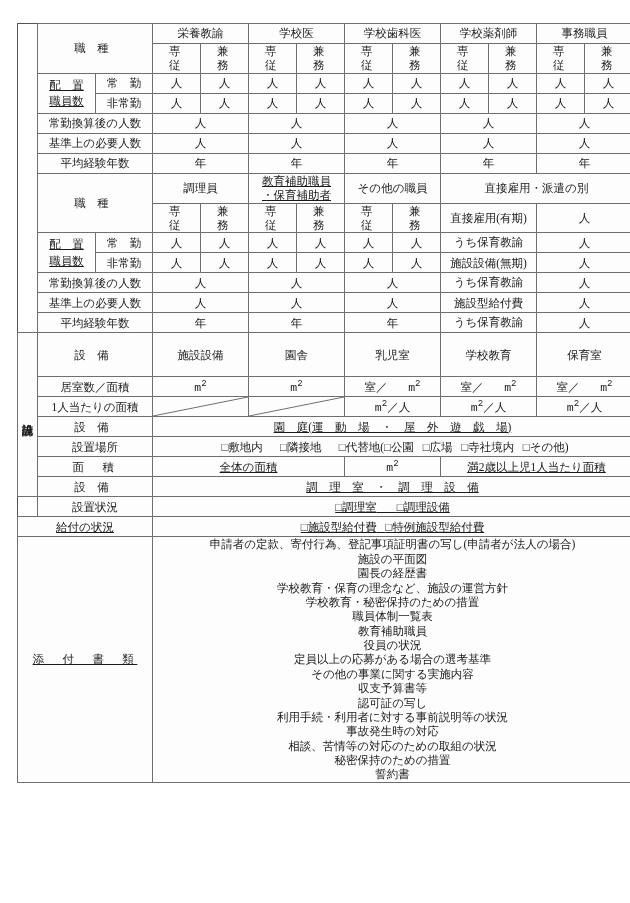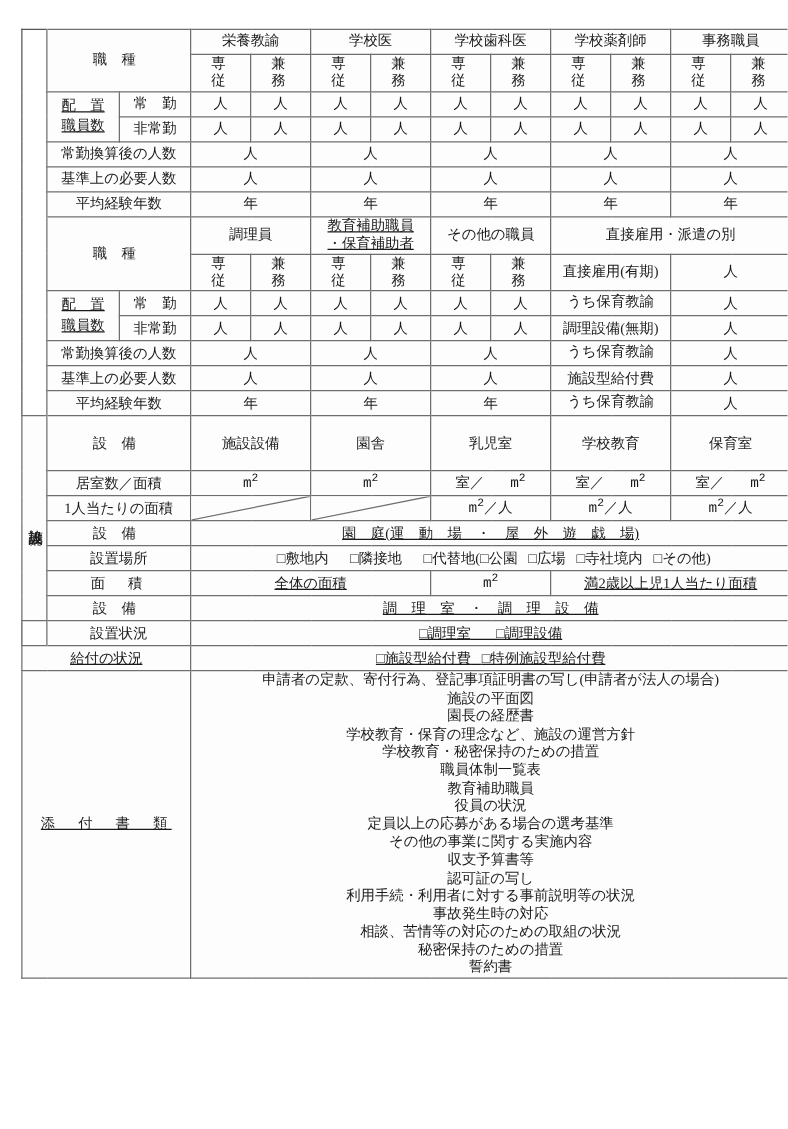--- a/index.html
+++ b/index.html
@@ -189,21 +189,21 @@
     <td colspan="2" class="r">人</td>
   </tr>
   <tr>
     <td>非常勤</td>
     <td class="r">人</td>
     <td class="r">人</td>
     <td class="r">人</td>
     <td class="r">人</td>
     <td class="r">人</td>
     <td class="r">人</td>
-    <td colspan="2" class="l">調理設備(無期)</td>
+    <td colspan="2" class="l">施設設備(無期)</td>
     <td colspan="2" class="r">人</td>
   </tr>
   <tr>
     <td colspan="2">常勤換算後の人数</td>
     <td colspan="2" class="r">人</td>
     <td colspan="2" class="r">人</td>
     <td colspan="2" class="r">人</td>
     <td colspan="2" class="indent">うち保育教諭</td>
     <td colspan="2" class="r">人</td>
   </tr>

